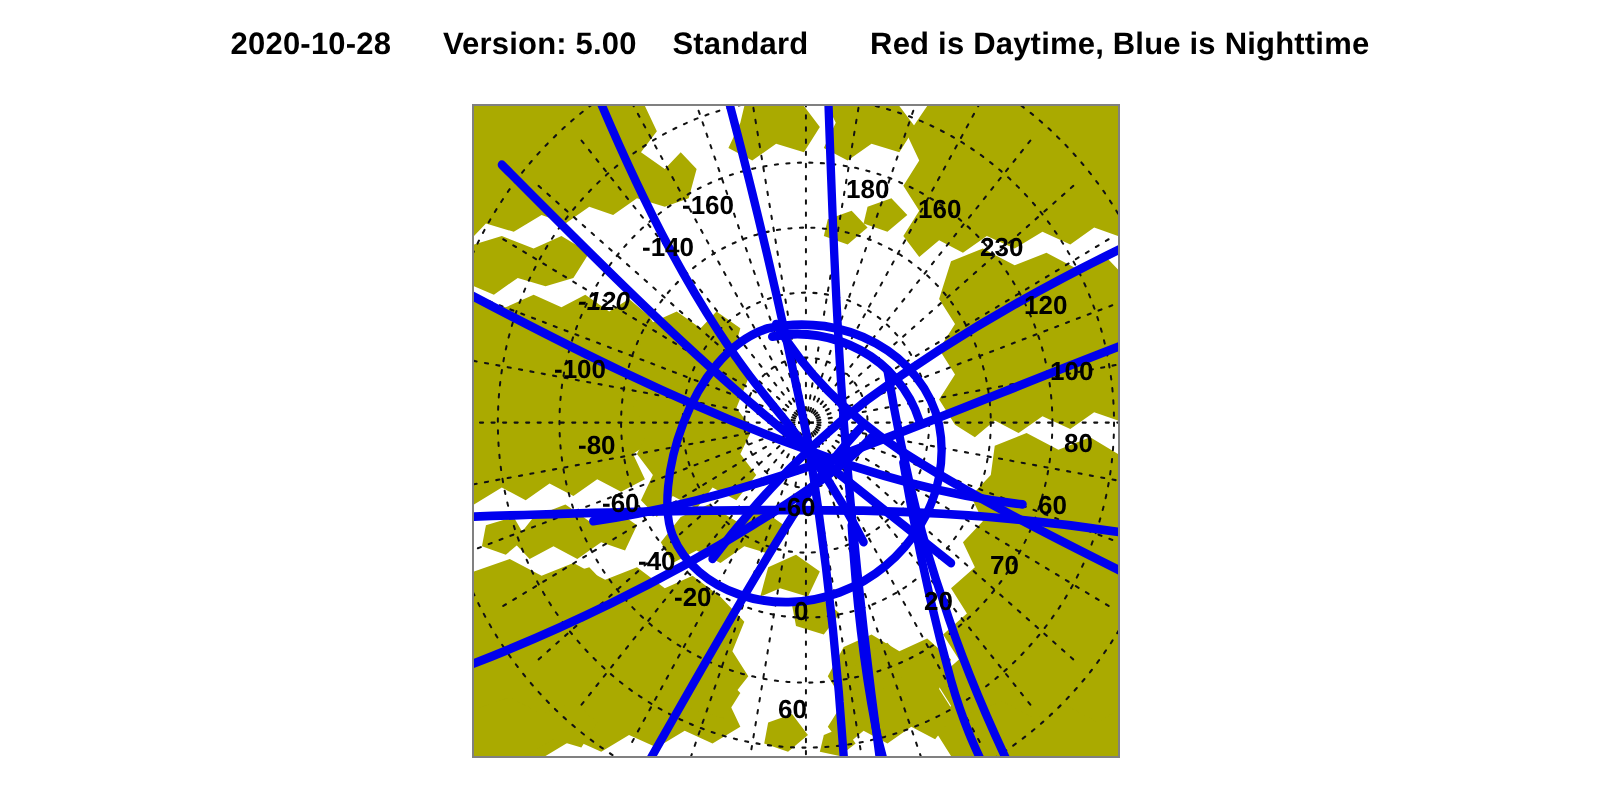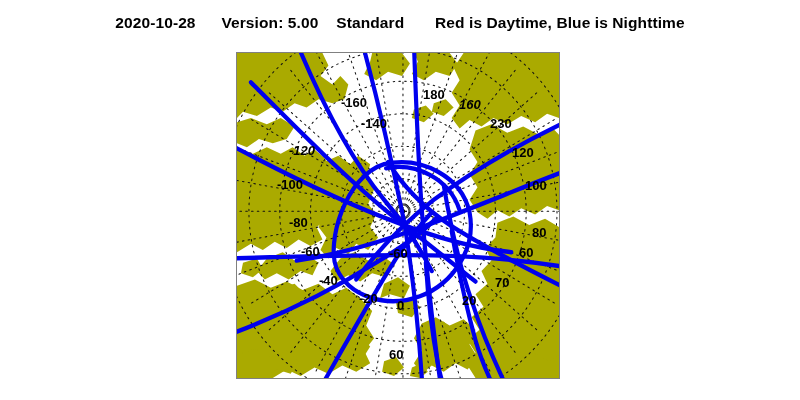--- a/index.html
+++ b/index.html
@@ -254,34 +254,34 @@
 
           <path d="M86,316 C110,276 136,232 160,196 C174,176 186,162 196,152"></path>
 
         </g>
 
       </g>
     </svg>
 
     <div class="lon-label" style="left:186px; top:34px;">180</div>
     <div class="lon-label" style="left:104px; top:42px;">-160</div>
-    <div class="lon-label" style="left:222px; top:44px;font-style:italic;">160</div>
-    <div class="lon-label" style="left:84px; top:63px;margin-left:40px;">-140</div>
+    <div class="lon-label" style="left:222px; top:44px;">160</div>
+    <div class="lon-label" style="left:84px; top:63px;">-140</div>
     <div class="lon-label" style="left:253px; top:63px;">230</div>
     <div class="lon-label" style="left:52px; top:90px;font-style:italic;">-120</div>
     <div class="lon-label" style="left:275px; top:92px;">120</div>
     <div class="lon-label" style="left:40px; top:124px;">-100</div>
     <div class="lon-label" style="left:288px; top:125px;">100</div>
     <div class="lon-label" style="left:52px; top:162px;">-80</div>
-    <div class="lon-label" style="left:295px; top:172px;">80</div>
+    <div class="lon-label" style="left:295px; top:161px;">80</div>
     <div class="lon-label" style="left:64px; top:191px;">-60</div>
     <div class="lon-label" style="left:282px; top:192px;">60</div>
     <div class="lon-label" style="left:152px; top:193px;">-60</div>
     <div class="lon-label" style="left:82px; top:220px;">-40</div>
     <div class="lon-label" style="left:258px; top:222px;">70</div>
-    <div class="lon-label" style="left:122px; top:238px;">-20</div>
+    <div class="lon-label" style="left:100px; top:238px;">-20</div>
     <div class="lon-label" style="left:225px; top:240px;">20</div>
     <div class="lon-label" style="left:160px; top:245px;">0</div>
     <div class="lon-label" style="left:152px; top:294px;">60</div>
 
   </div>
 
 </div>
 
 </body></html>

